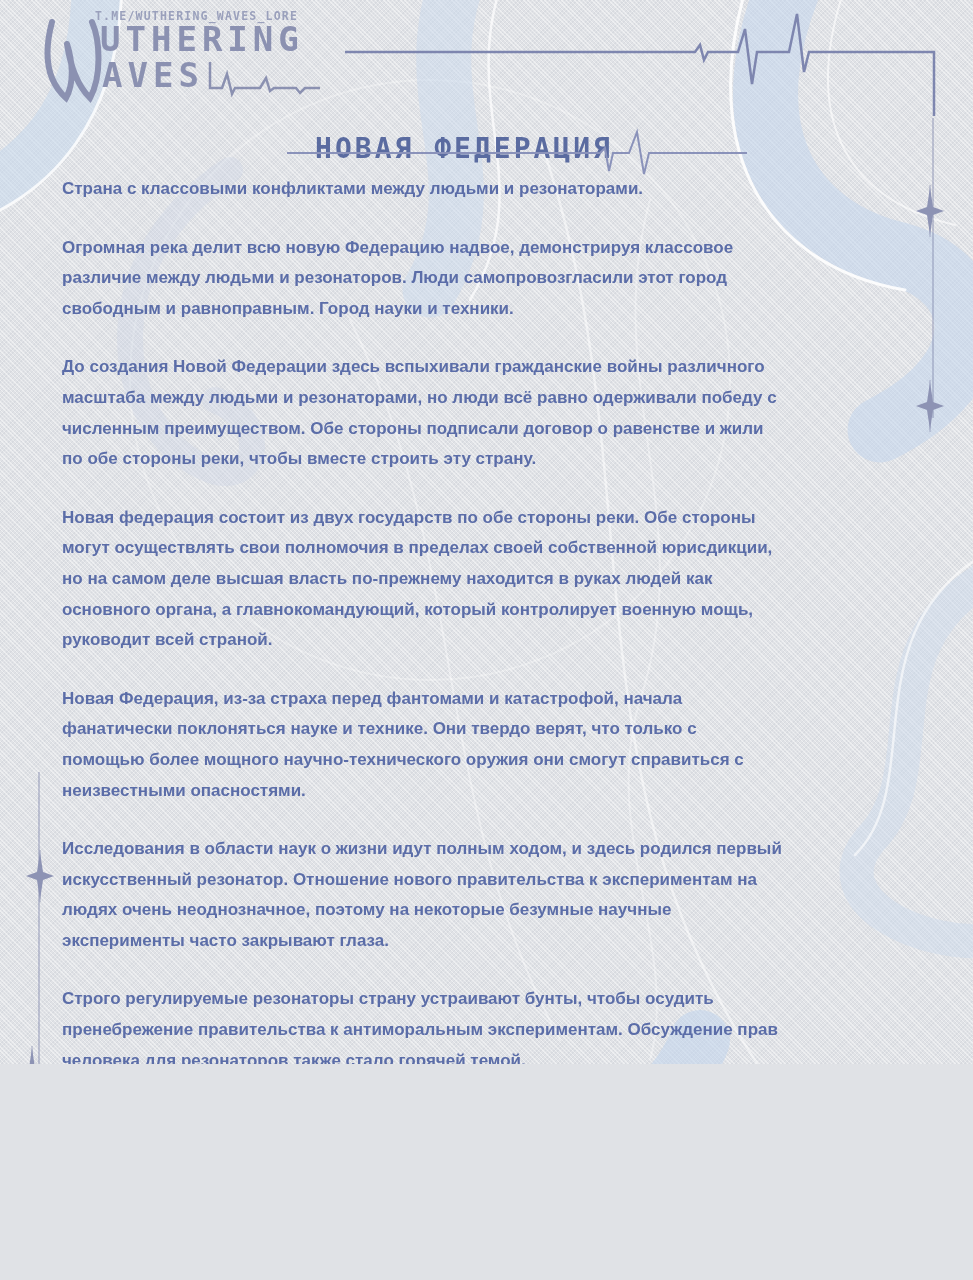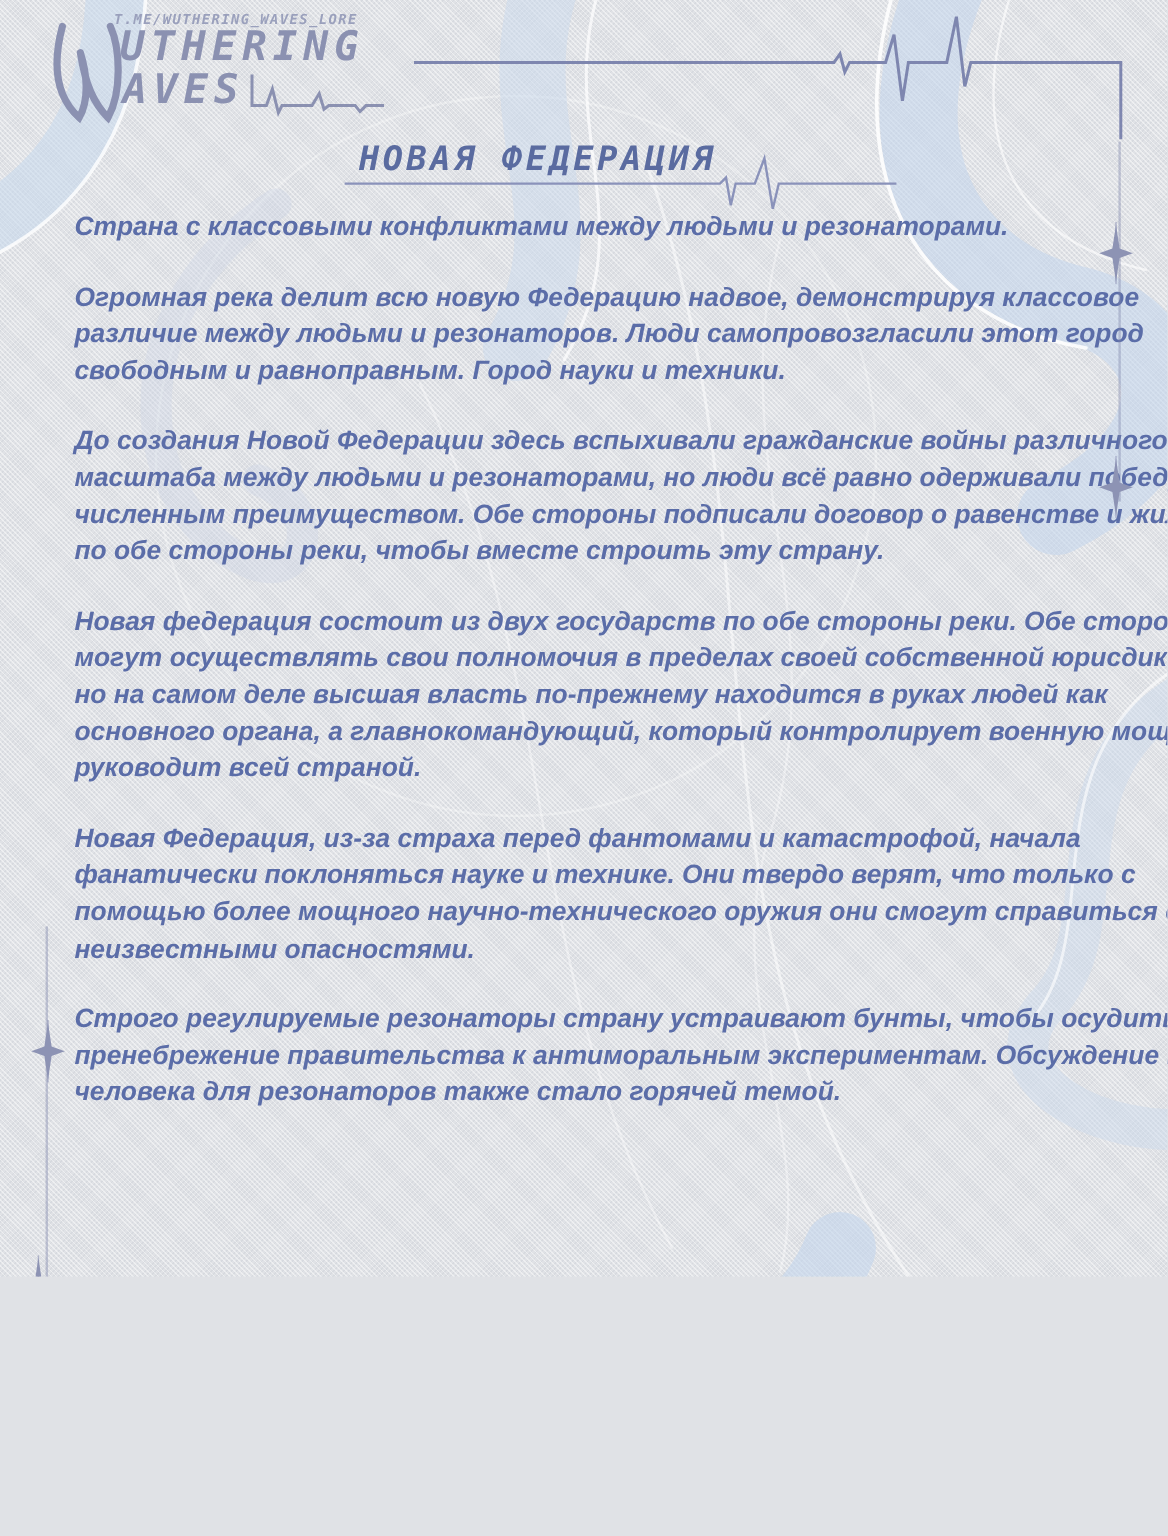--- a/index.html
+++ b/index.html
@@ -3,21 +3,20 @@
 <meta charset="utf-8">
 <style>
   html,body{margin:0;padding:0;background:#e0e2e6;}
   .canvas{
     position:relative;width:973px;height:1064px;overflow:hidden;
     background-color:#e0e2e6;
     background-image:
       repeating-linear-gradient(45deg, rgba(255,255,255,.45) 0 1px, rgba(0,0,0,0) 1px 3px),
       repeating-linear-gradient(135deg, rgba(198,202,210,.35) 0 1px, rgba(0,0,0,0) 1px 3px);
     font-family:"Liberation Sans", sans-serif;
-    font-style:italic;
   }
   .bg{position:absolute;left:0;top:0;}
   .abs{position:absolute;}
 
   
   .logo{position:absolute;}
   .logo-caption{
     position:absolute;
     font-family:"DejaVu Sans Mono", monospace;
     font-weight:bold;font-size:11.5px;letter-spacing:1.2px;
@@ -25,31 +24,31 @@
   }
   .logo-word{
     position:absolute;
     font-family:"DejaVu Sans Mono", monospace;
     font-weight:bold;color:#8b91b1;white-space:nowrap;
     font-size:34px;letter-spacing:5px;line-height:1;
   }
 
   
   .page-title{
-    position:absolute;left:287px;top:116px;width:322px;margin:0;
+    position:absolute;left:287px;top:116px;width:322px;margin:16px;
     text-align:center;
     font-family:"DejaVu Sans Mono", monospace;
     font-weight:bold;font-size:28px;letter-spacing:3px;
     color:#5a6ba0;white-space:nowrap;
   }
 
   
   .content{
     position:absolute;left:62px;top:174px;width:890px;
-    color:#5b6da8;font-size:22px;line-height:30.6px;font-weight:bold;
+    color:#5b6da8;font-size:17px;line-height:30.6px;font-weight:bold;
   }
   .content p{margin:0 0 28px 0;white-space:pre;letter-spacing:0;}
 
   .rail{position:absolute;width:1.5px;background:rgba(125,133,170,.4);}
   .sparkle{position:absolute;}
 </style>
 </head>
 <body>
 
 <div class="canvas">
@@ -111,20 +110,24 @@
 по обе стороны реки, чтобы вместе строить эту страну.</p>
     <p>Новая федерация состоит из двух государств по обе стороны реки. Обе стороны
 могут осуществлять свои полномочия в пределах своей собственной юрисдикции,
 но на самом деле высшая власть по-прежнему находится в руках людей как
 основного органа, а главнокомандующий, который контролирует военную мощь,
 руководит всей страной.</p>
     <p>Новая Федерация, из-за страха перед фантомами и катастрофой, начала
 фанатически поклоняться науке и технике. Они твердо верят, что только с
 помощью более мощного научно-технического оружия они смогут справиться с
 неизвестными опасностями.</p>
+    <p>Исследования в области наук о жизни идут полным ходом, и здесь родился первый
+искусственный резонатор. Отношение нового правительства к экспериментам на
+людях очень неоднозначное, поэтому на некоторые безумные научные
+эксперименты часто закрывают глаза.</p>
     <p>Строго регулируемые резонаторы страну устраивают бунты, чтобы осудить
 пренебрежение правительства к антиморальным экспериментам. Обсуждение прав
 человека для резонаторов также стало горячей темой.</p>
   </main>
 
   <div class="rail" style="left:932px;top:118px;height:300px"></div>
   <div class="rail" style="left:38px;top:772px;height:388px"></div>
 
   <svg class="sparkle" style="left:912px;top:185px" width="36" height="52" viewBox="-18 -26 36 52">
     <rect x="-0.6" y="-26" width="1.2" height="52" fill="#8d93b4" opacity="0.6"></rect>

